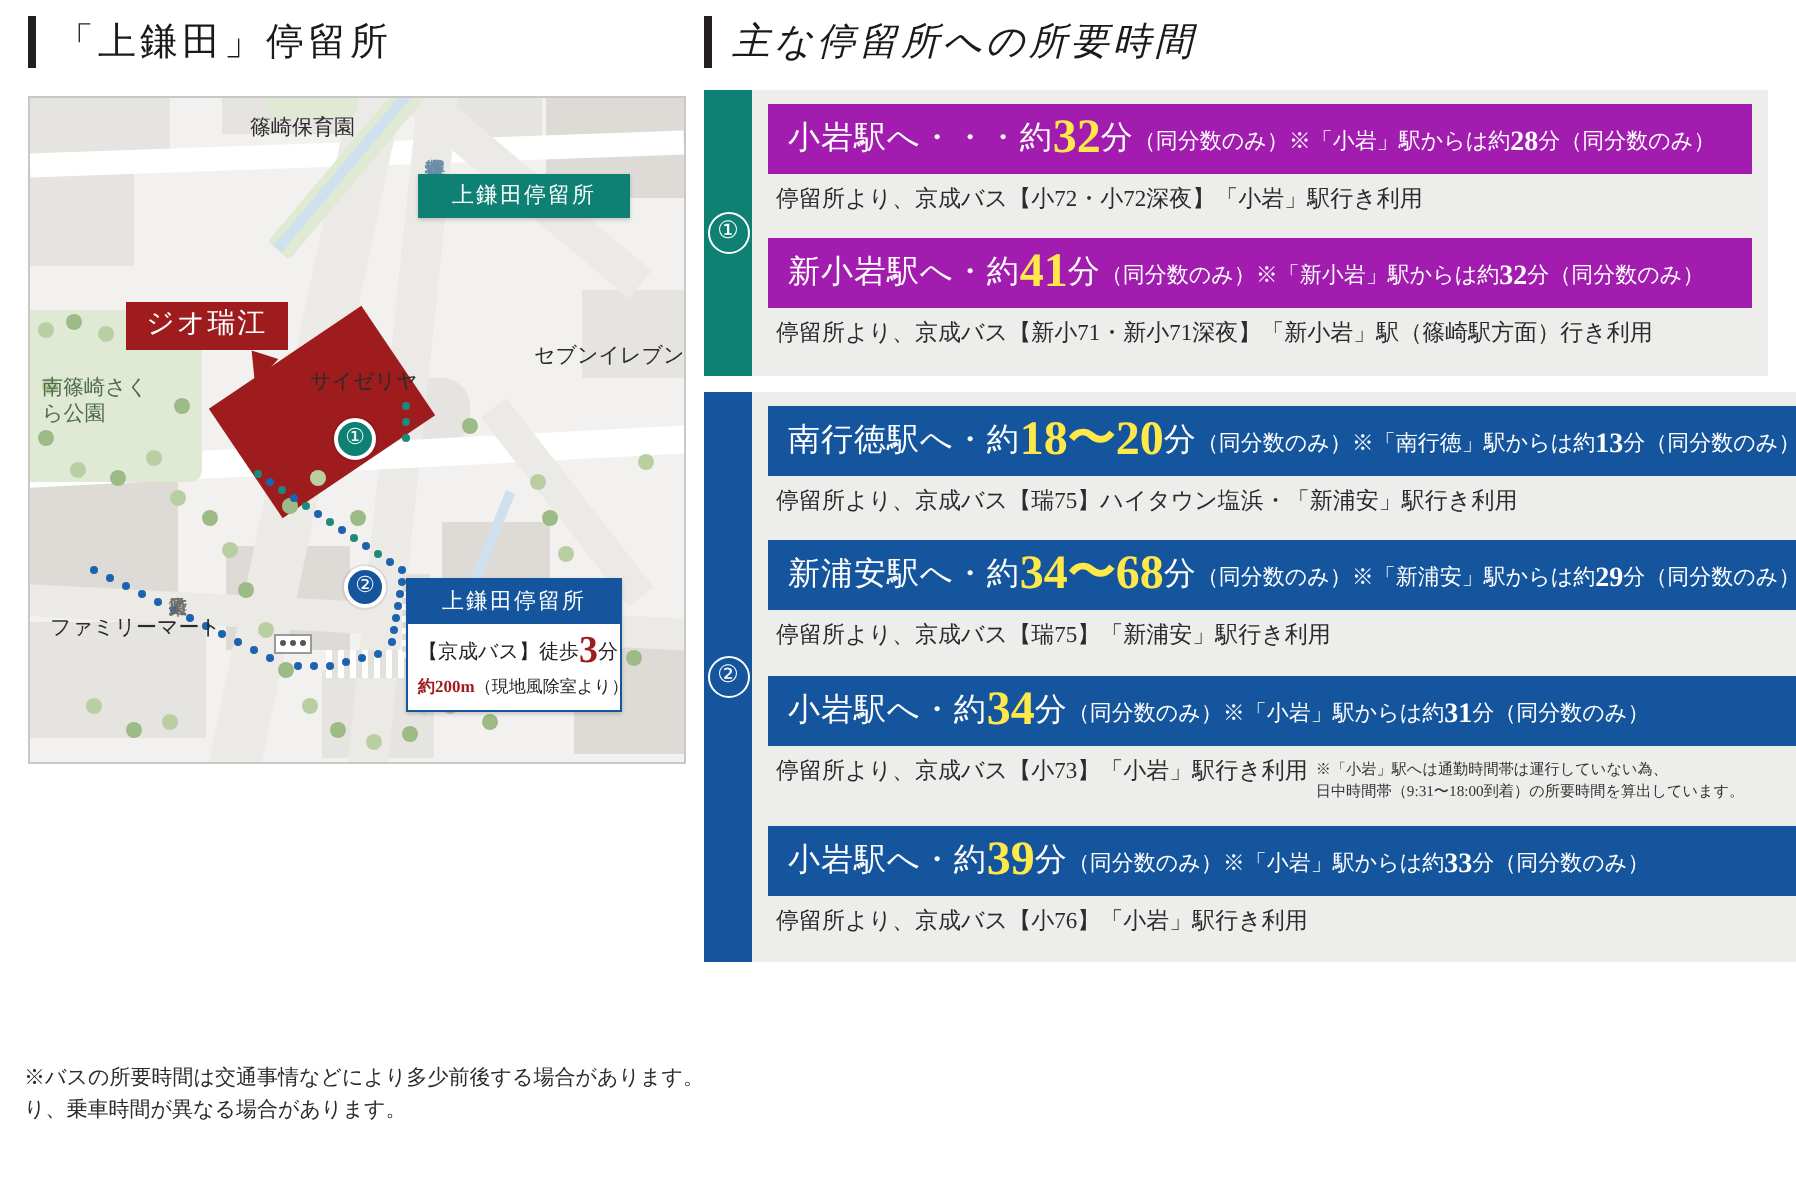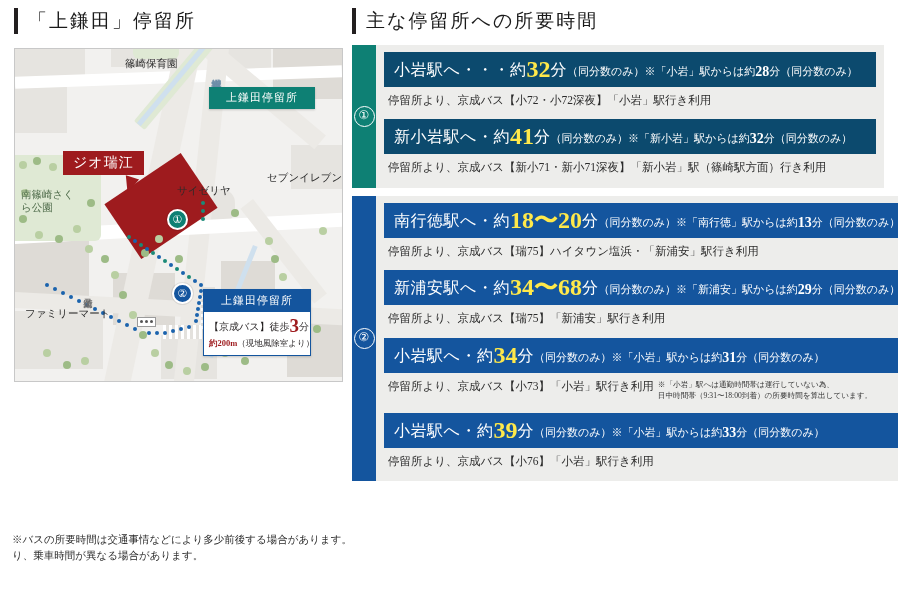--- a/index.html
+++ b/index.html
@@ -12,21 +12,21 @@
     position:relative;
   }
   .page{position:relative;width:898px;height:602px;}
 
   
   .sec-head{display:flex;align-items:center;}
   .sec-head .bar{width:4px;height:26px;background:#231f20;margin-right:10px;}
   .sec-head .txt{font-size:19px;letter-spacing:2px;color:#1a1a1a;}
 
   #left-head{position:absolute;left:14px;top:8px;}
-  #right-head{position:absolute;left:352px;top:8px;}
+  #right-head{position:absolute;left:352px;top:8px;font-style:italic;}
 
   
   #map-panel{position:absolute;left:14px;top:48px;width:327px;height:332px;
     border:1px solid #c8c8c8;background:#f2f1ef;overflow:hidden;}
 
   
   .blk{position:absolute;background:#e6e4e0;}
   .blk2{position:absolute;background:#dedbd6;}
   .road{position:absolute;background:#ffffff;}
   .roadg{position:absolute;background:#eceae6;}
@@ -101,21 +101,21 @@
   .gidx span{width:19px;height:19px;border:1.4px solid #fff;border-radius:50%;
     color:#fff;font-size:12px;line-height:17px;text-align:center;
     font-family:"Liberation Sans",sans-serif;}
   .gbody{flex:1;background:#ededeb;padding:7px 8px 6px 8px;}
   .group.g1 .gidx{background:#0e8074;}
   .group.g2 .gidx{background:#14559e;}
 
   .row{margin-bottom:5px;}
   .row:last-child{margin-bottom:0;}
   .rowbar{color:#fff;padding:5px 10px 6px;line-height:1;white-space:nowrap;}
-  .g1 .rowbar{background:#0c4a6e;}
+  .g1 .rowbar{background:#a21caf;}
   .g2 .rowbar{background:#14559e;}
   .rowbar .t1{font-size:16px;letter-spacing:.5px;}
   .rowbar .num{font-size:24px;font-weight:bold;color:#ffe94a;
     letter-spacing:0;vertical-align:-2px;}
   .rowbar .t2{font-size:11px;}
   .rowbar .n2{font-size:14px;font-weight:bold;vertical-align:-1px;}
   .rowdesc{display:flex;align-items:flex-start;
     padding:6px 4px 7px 4px;font-size:11.5px;color:#2b2b2b;line-height:1.25;}
   .rowdesc .main{white-space:nowrap;}
   .rowdesc .note{font-size:7.6px;line-height:1.45;color:#333;
@@ -266,21 +266,21 @@
     <div class="dot b" style="left:102px;top:270px;"></div>
     <div class="dot b" style="left:110px;top:274px;"></div>
     <div class="dot b" style="left:118px;top:278px;"></div>
 
     <div class="pin t" style="left:152px;top:160px;">①</div>
     <div class="pin b" style="left:157px;top:234px;">②</div>
 
     <div class="mlabel" style="left:110px;top:8px;">篠崎保育園</div>
     <div class="mlabel vert wtr" style="left:194px;top:22px;">東井堀親水緑道</div>
     <div class="mlabel grn" style="left:6px;top:140px;width:60px;white-space:normal;line-height:1.2;">南篠崎さくら公園</div>
-    <div class="mlabel" style="left:140px;top:135px;margin-left:22px;">サイゼリヤ</div>
+    <div class="mlabel" style="left:140px;top:135px;">サイゼリヤ</div>
     <div class="mlabel" style="left:252px;top:122px;">セブンイレブン</div>
     <div class="mlabel" style="left:190px;top:248px;">つちだクリニック</div>
     <div class="mlabel" style="left:10px;top:258px;">ファミリーマート</div>
     <div class="mlabel vert sm" style="left:66px;top:242px;color:#6b6b6b;">柴又街道</div>
 
     <div id="site-pointer"></div>
     <div id="site-callout">ジオ瑞江</div>
 
     <div class="stopbox t" style="left:194px;top:38px;">
       <div class="hd">上鎌田停留所</div>

